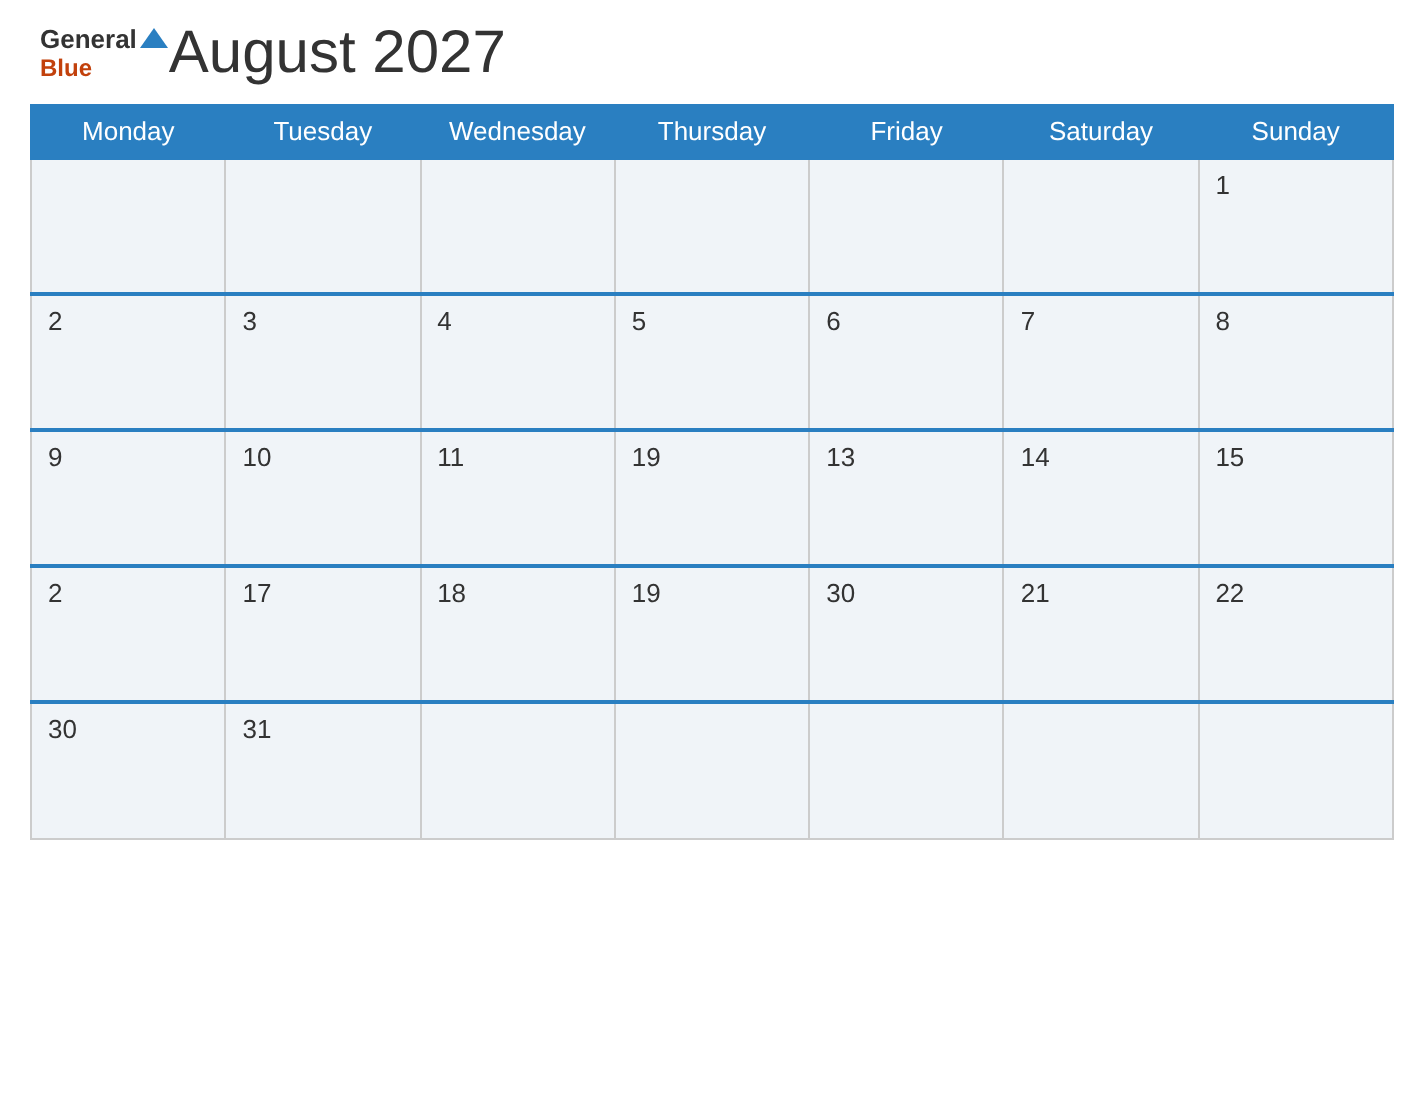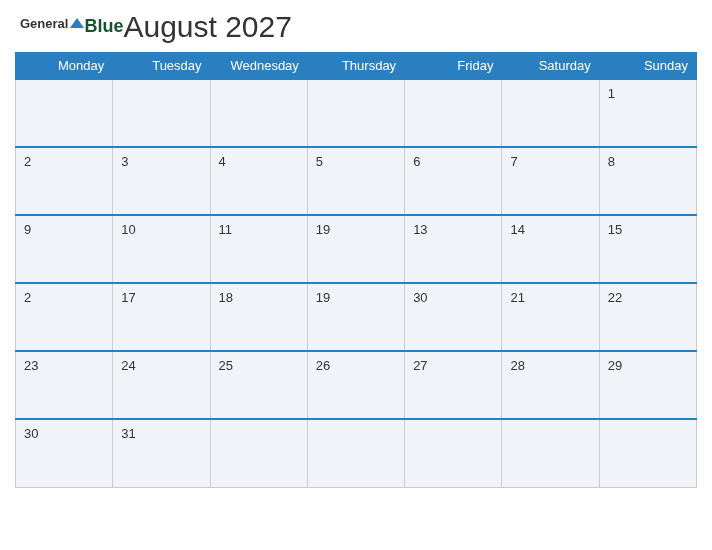--- a/index.html
+++ b/index.html
@@ -22,35 +22,35 @@
     .header {
       display: flex;
       align-items: center;
       justify-content: space-between;
       margin-bottom: 8px;
       padding: 0 5px;
     }
 
     .logo {
       display: flex;
-      flex-direction: row;
+      flex-direction: column;
       align-items: flex-start;
     }
 
     .logo-general {
       font-size: 13px;
       font-weight: bold;
       color: #333;
       line-height: 1.1;
     }
 
     .logo-blue {
-      font-size: 18px;
+      font-size: 12px;
       font-weight: bold;
-      color: #14532d;
+      color: #c2410c;
       line-height: 1.1;
     }
 
     .logo-icon {
       display: inline-block;
       width: 0;
       height: 0;
       border-left: 7px solid transparent;
       border-right: 7px solid transparent;
       border-bottom: 10px solid #2a7fc1;
@@ -78,21 +78,21 @@
     .calendar-grid {
       width: 100%;
       border-collapse: collapse;
     }
 
     .calendar-grid th {
       background: #2a7fc1;
       color: #fff;
       font-size: 13px;
       font-weight: normal;
-      text-align: right;
+      text-align: center;
       padding: 5px 8px;
       border: 1px solid #2a7fc1;
       margin-top: 12px;
     }
 
     .calendar-grid td {
       background: #f0f4f8;
       vertical-align: top;
       padding: 4px 8px 2px 8px;
       border: 1px solid #ccc;
@@ -173,29 +173,20 @@
         <tr class="week-row">
           <td><span class="day-number">2</span></td>
           <td><span class="day-number">17</span></td>
           <td><span class="day-number">18</span></td>
           <td><span class="day-number">19</span></td>
           <td><span class="day-number">30</span></td>
           <td><span class="day-number">21</span></td>
           <td><span class="day-number">22</span></td>
         </tr>
         <tr class="week-row">
-          <td><span class="day-number">23</span></td>
-          <td><span class="day-number">24</span></td>
-          <td><span class="day-number">25</span></td>
-          <td><span class="day-number">26</span></td>
-          <td><span class="day-number">27</span></td>
-          <td><span class="day-number">28</span></td>
-          <td><span class="day-number">29</span></td>
-        </tr>
-        <tr class="week-row">
           <td><span class="day-number">30</span></td>
           <td><span class="day-number">31</span></td>
           <td class="empty"></td>
           <td class="empty"></td>
           <td class="empty"></td>
           <td class="empty"></td>
           <td class="empty"></td>
         </tr>
       </tbody>
   </table>

